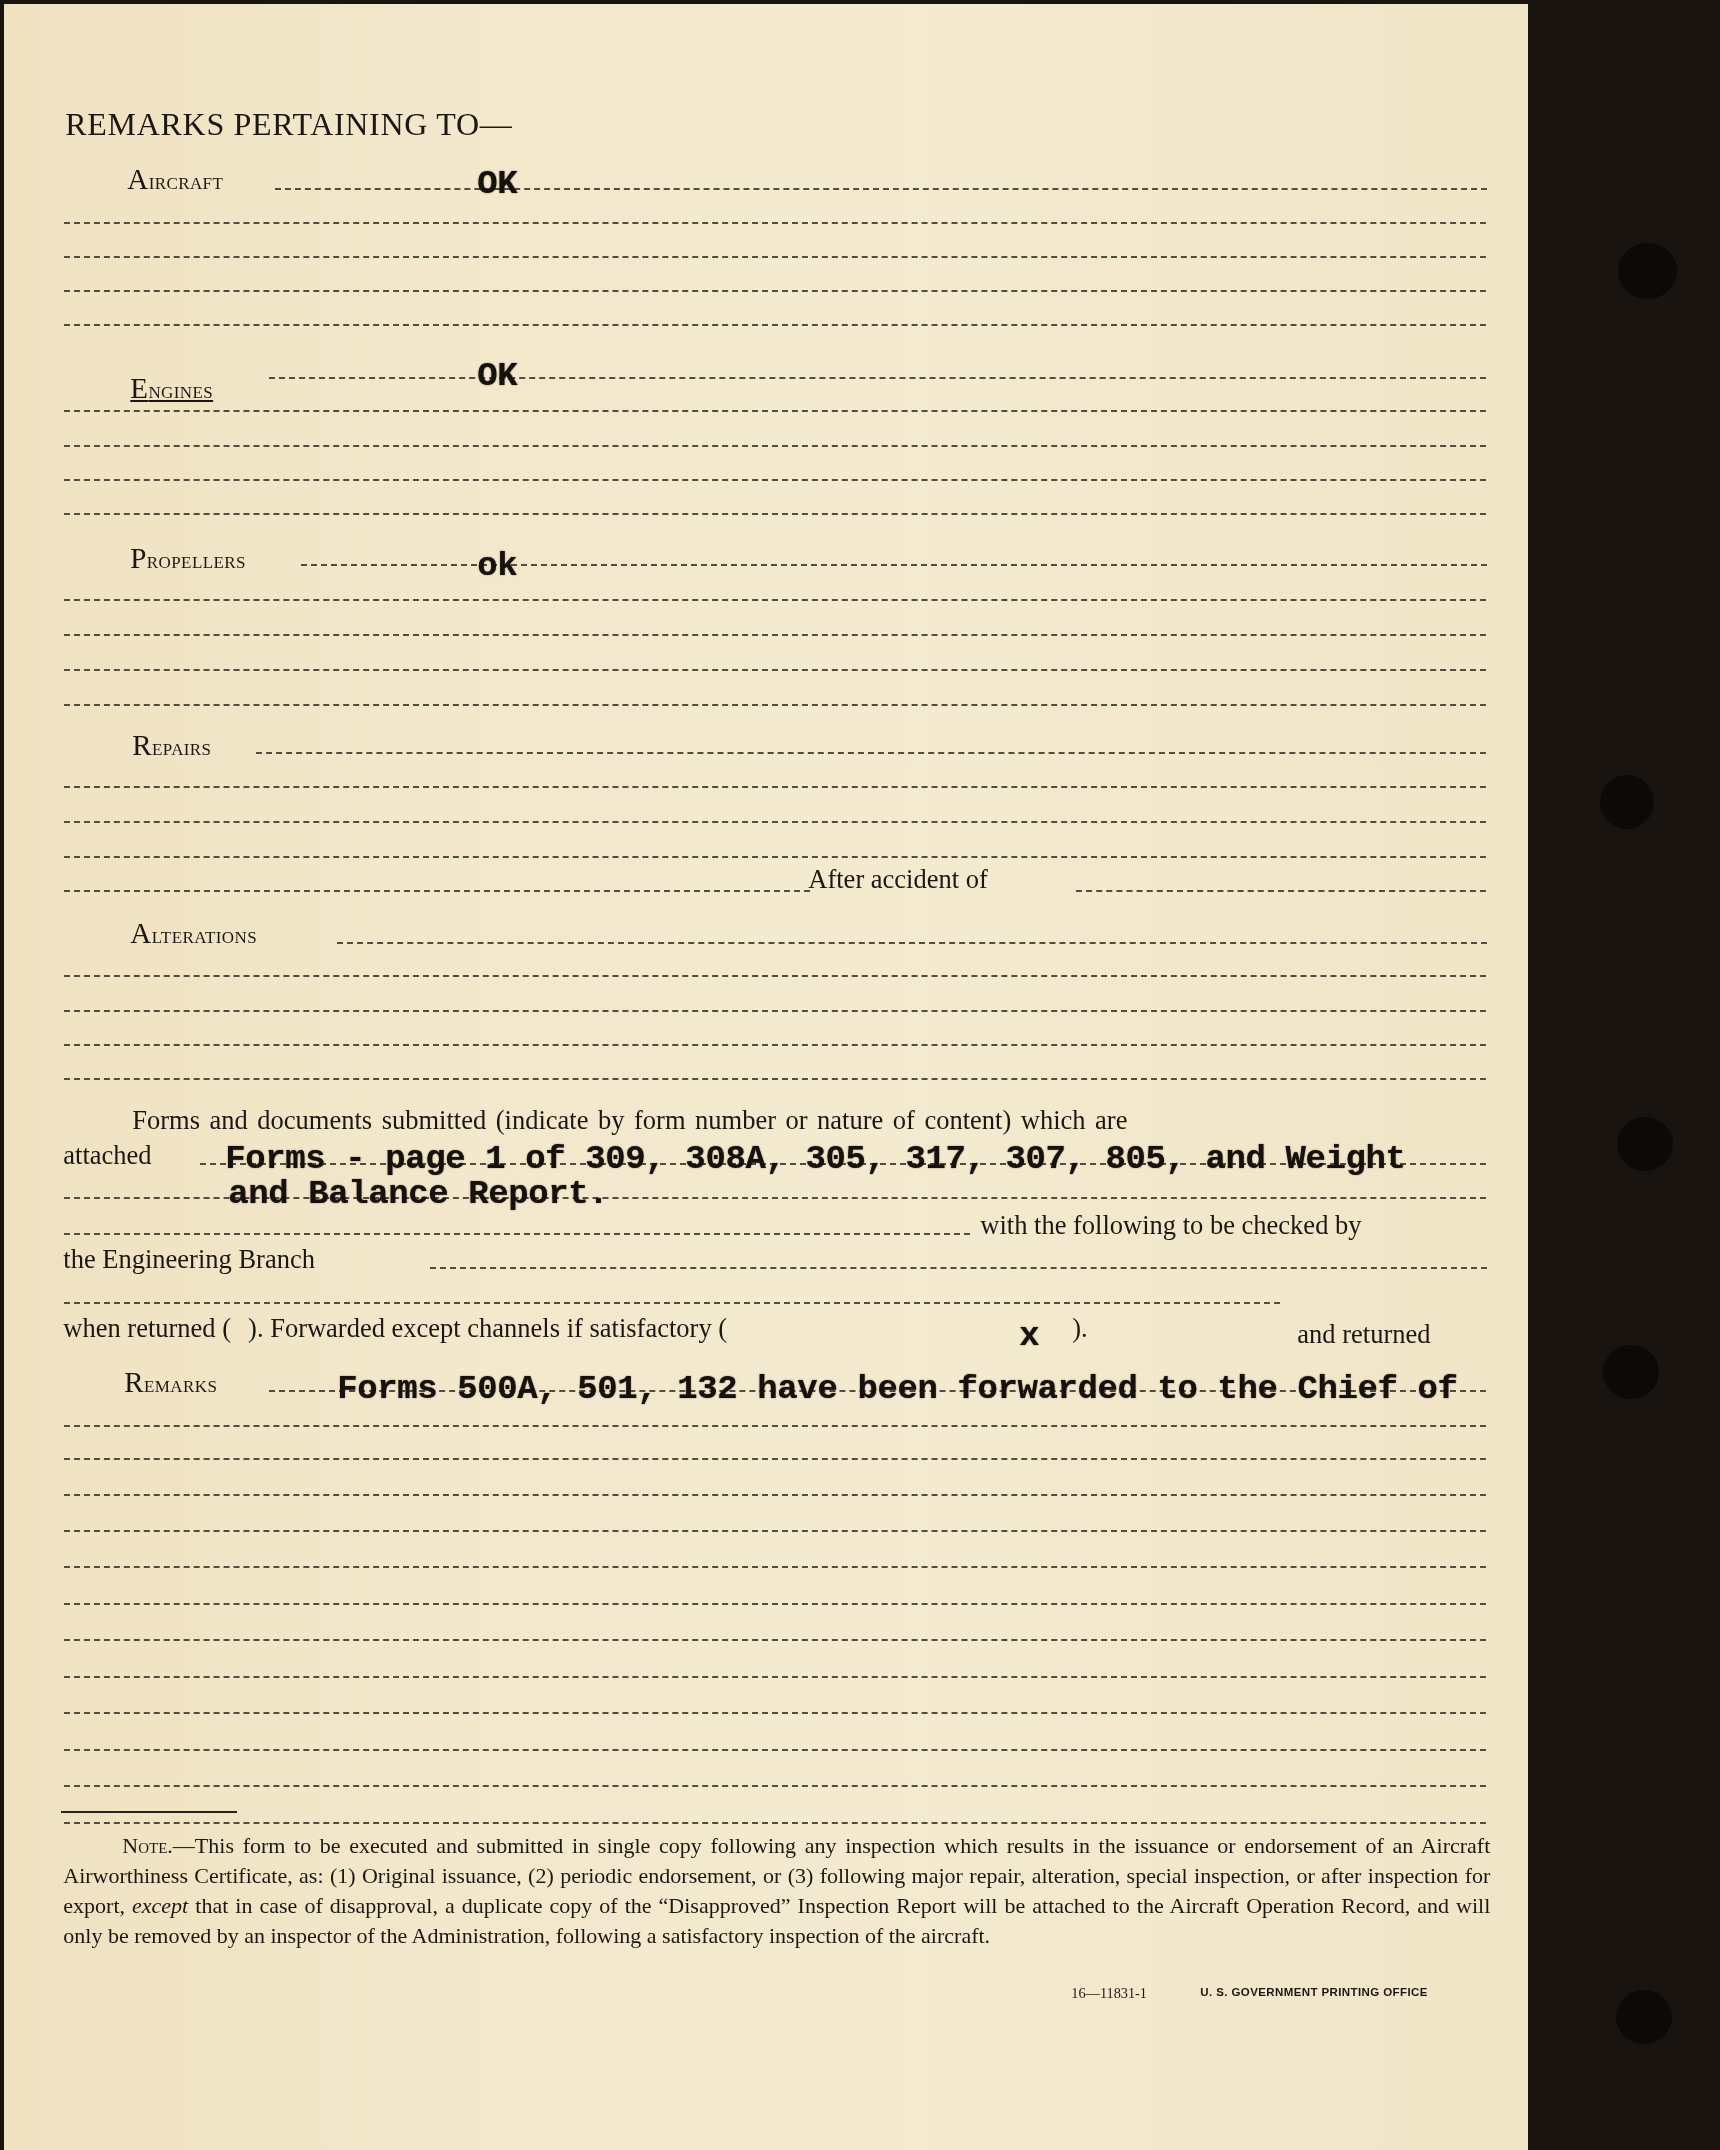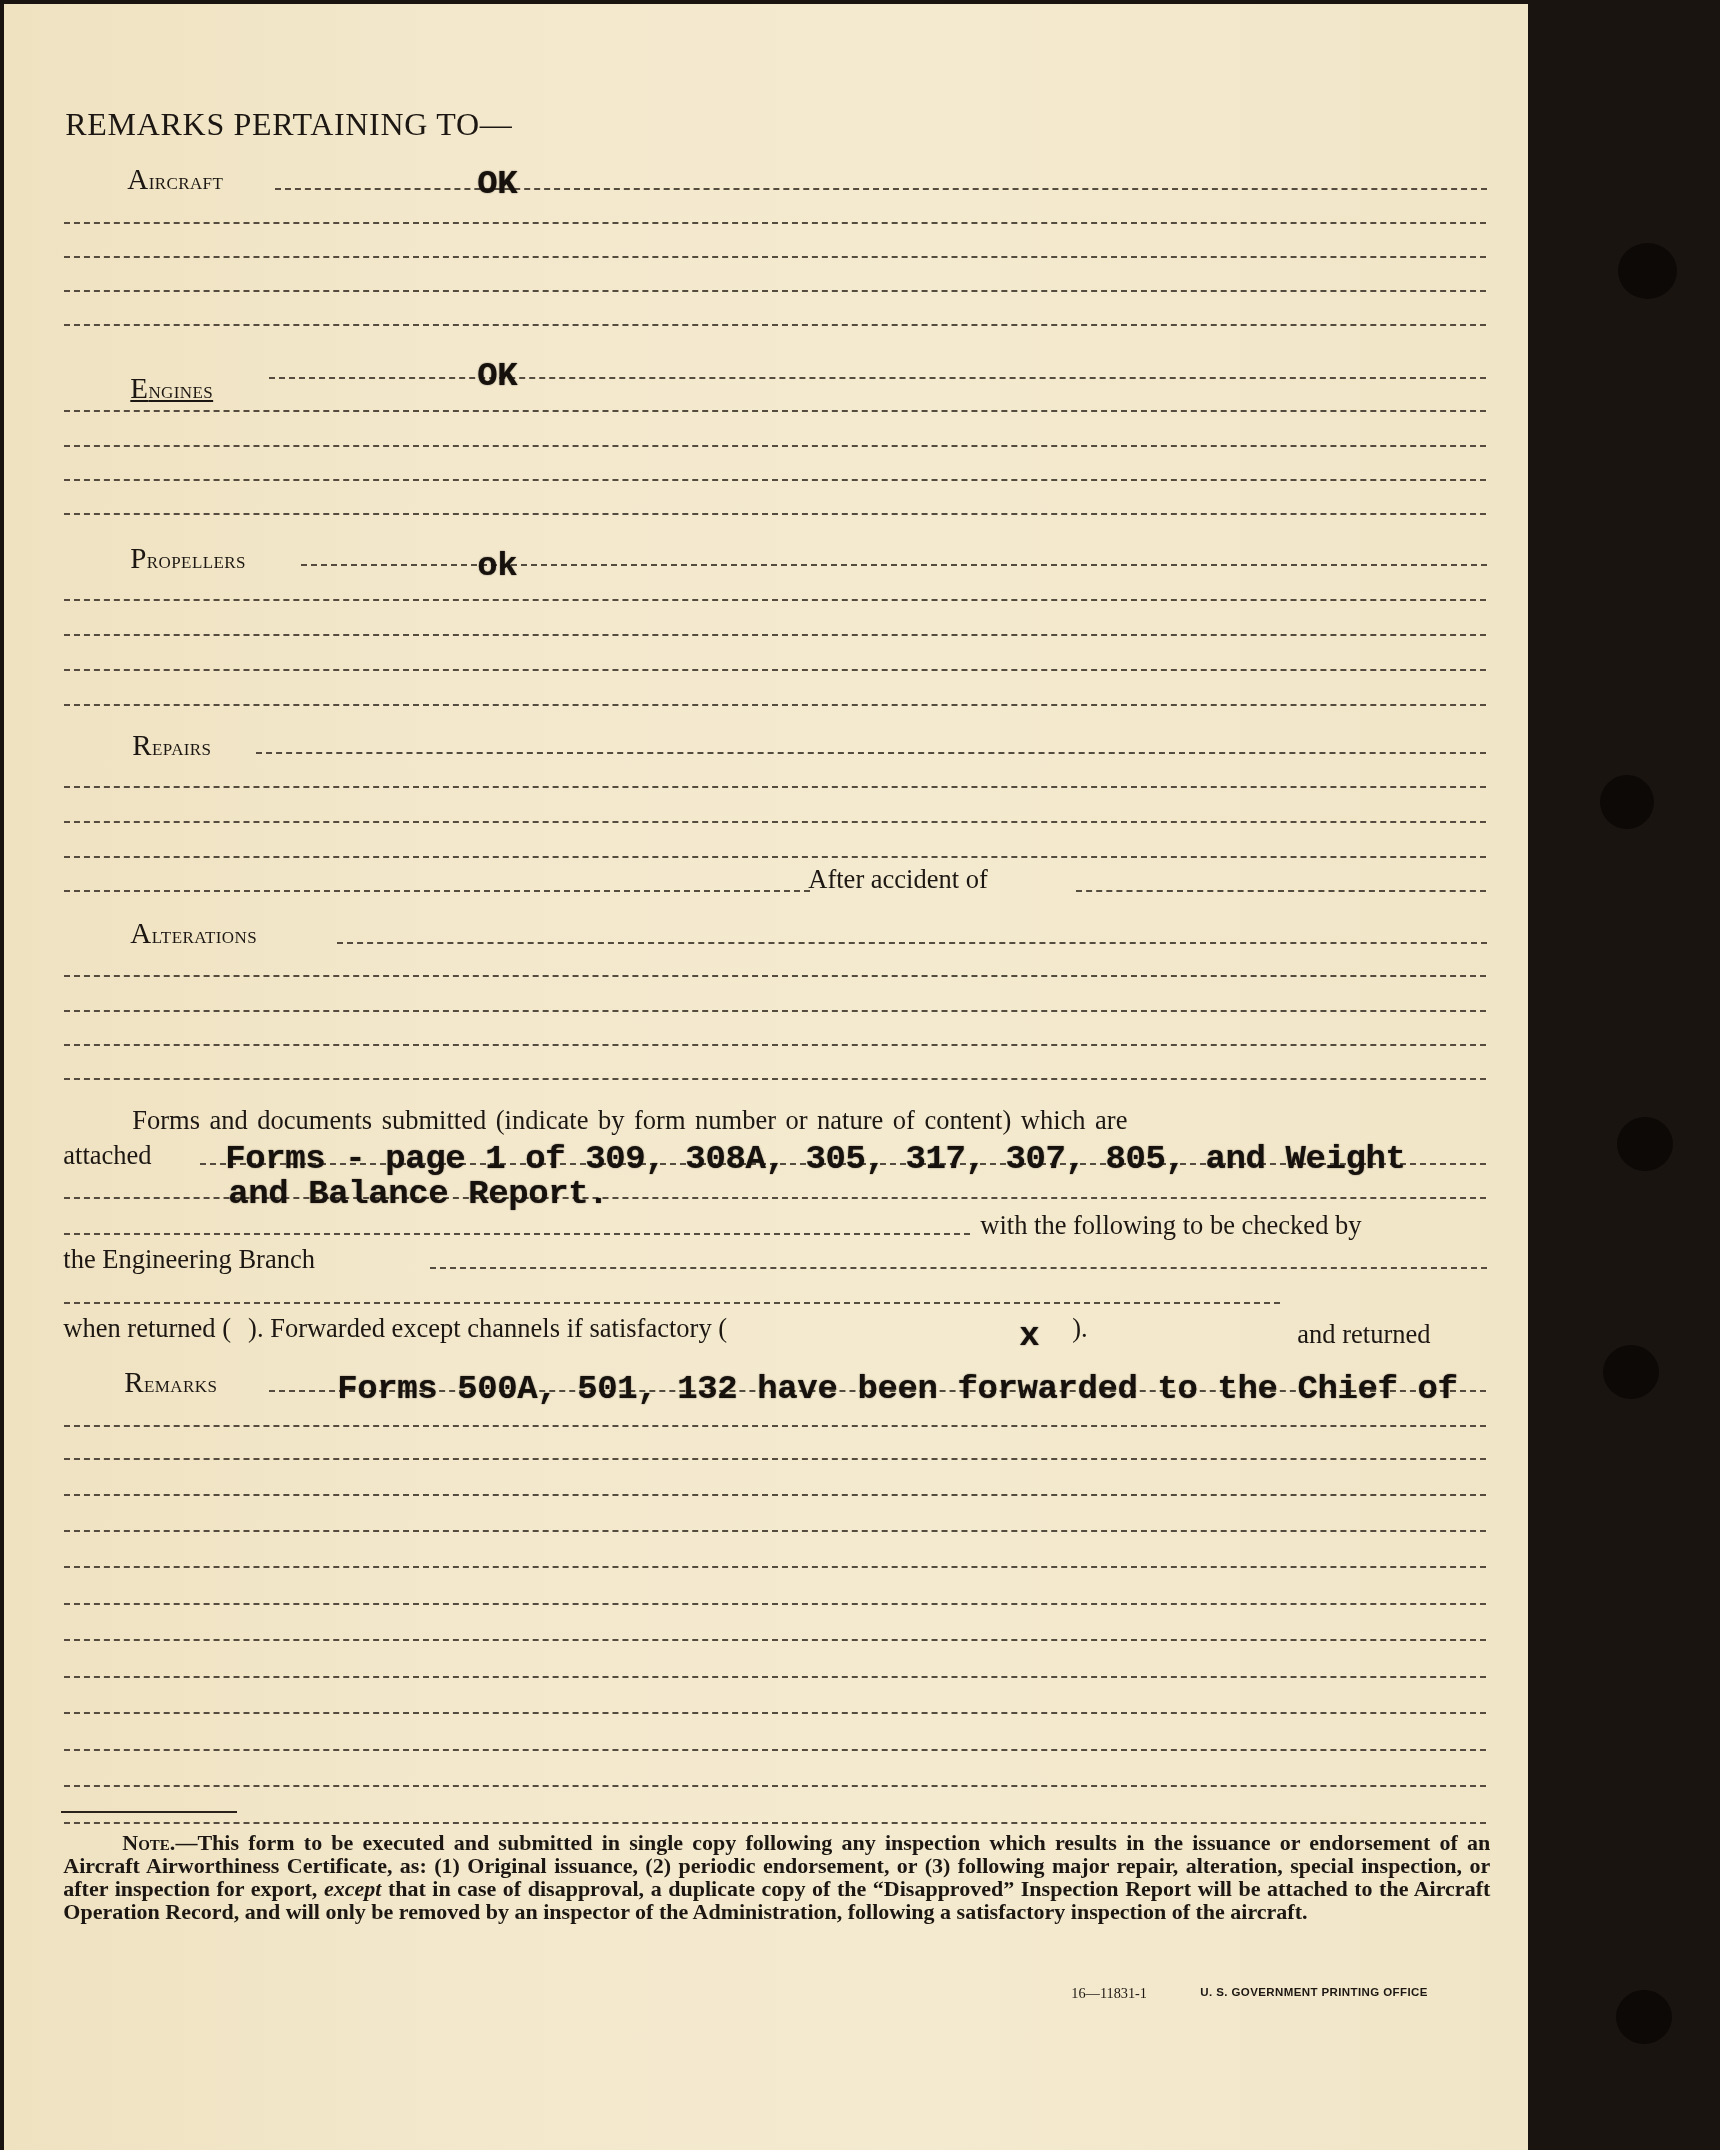--- a/index.html
+++ b/index.html
@@ -9,21 +9,21 @@
     background: linear-gradient(90deg, #efe2c1 0%, #f3e8cc 30%, #f4eacf 60%, #f1e5c7 100%);
   }
   .lbl { position:absolute; font-family:"Liberation Serif","DejaVu Serif",serif; color:#1c1712; white-space:nowrap; }
   .head { font-size:32px; letter-spacing:0.7px; }
   .cap { font-size:24.4px; font-variant:small-caps; letter-spacing:0.4px; }
   .cap::first-letter { font-size:29px; }
   .body { font-size:26.5px; }
   .typed { position:absolute; font-family:"Liberation Mono","DejaVu Sans Mono",monospace; font-weight:bold; color:#16110d; font-size:34px; white-space:nowrap; text-shadow:0 0 1.4px rgba(20,15,10,0.7); letter-spacing:-0.4px; }
   .dl { position:absolute; height:0; border-top:2.2px dashed #3a3128; opacity:0.85; }
   .hole { position:absolute; background:#0c0907; border-radius:50%; }
-  .note { position:absolute; left:59px; width:1427px; font-family:"Liberation Serif","DejaVu Serif",serif; font-size:22px; line-height:23px; color:#1c1712; text-align:justify;font-weight:bold; }
+  .note { position:absolute; left:59px; width:1427px; font-family:"Liberation Serif","DejaVu Serif",serif; font-size:22px; line-height:30px; color:#1c1712; text-align:justify; }
   .note .lead { font-variant:small-caps; }
   .note em { font-style:italic; }
   .footer { position:absolute; font-family:"Liberation Sans","DejaVu Sans",sans-serif; font-size:13px; color:#1c1712; white-space:nowrap; }
   .sep { position:absolute; height:2.2px; background:#2a221b; }
 </style>
 </head>
 <body>
 
 <div class="paper">
 

